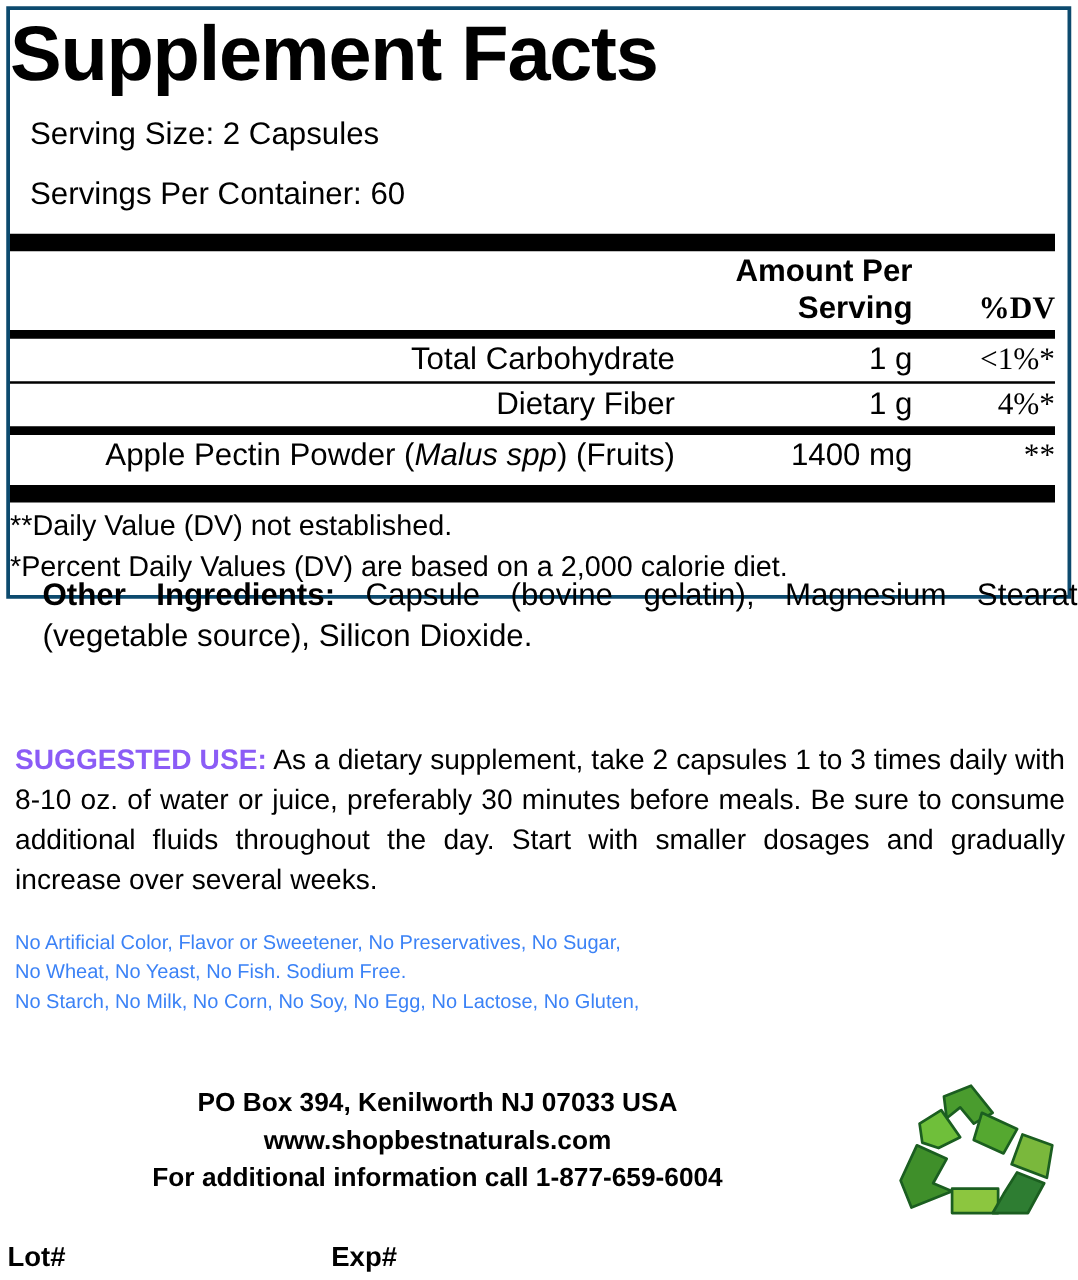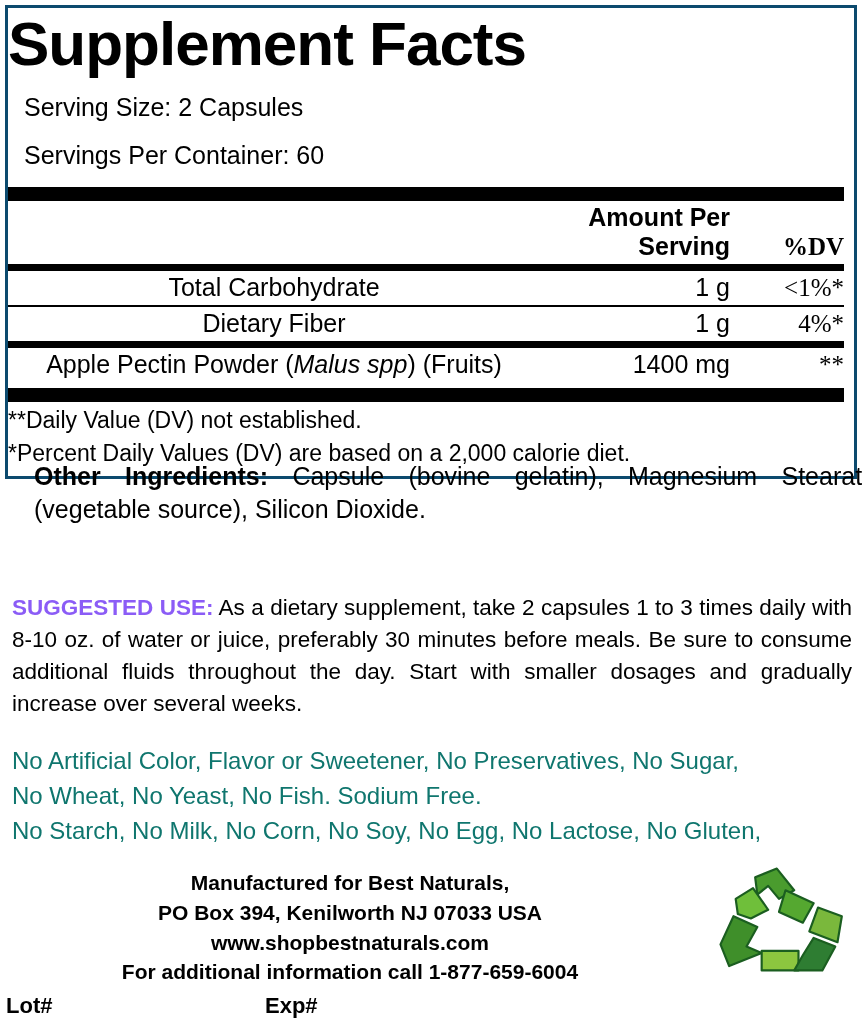--- a/index.html
+++ b/index.html
@@ -59,21 +59,21 @@
   }
   table.sf {
     width: 100%;
     border-collapse: collapse;
     font-size: 25px;
   }
   table.sf td {
     padding: 2px 0 3px 0;
     vertical-align: bottom;
   }
-  .col-name { text-align: center; }
+  .col-name { text-align: right; }
   .col-amt  { text-align: right; width: 190px; padding-right: 22px !important; }
   .col-dv   { text-align: right; width: 92px; font-family: Liberation Serif, serif; }
   .hdr-row td {
     font-weight: bold;
     font-size: 25px;
     padding-bottom: 4px;
   }
   .footnote {
     font-size: 23px;
     line-height: 1.25;
@@ -109,23 +109,23 @@
     font-weight: bold;
     color: #8b5cf6;
   }
 
   
   .claims {
     position: absolute;
     left: 12px;
     top: 743px;
     width: 845px;
-    font-size: 24px;
+    font-size: 16px;
     line-height: 1.46;
-    color: #0f766e;
+    color: #3b82f6;
   }
 
   
   .manufacturer {
     position: absolute;
     left: 0;
     top: 868px;
     width: 700px;
     text-align: center;
     font-size: 21px;
@@ -231,21 +231,20 @@
     <span>As a dietary supplement, take 2 capsules 1 to 3 times daily with 8-10 oz. of water or juice, preferably 30 minutes before meals. Be sure to consume additional fluids throughout the day. Start with smaller dosages and gradually increase over several weeks.</span>
   </div>
 
   <div class="claims">
     <div>No Artificial Color, Flavor or Sweetener, No Preservatives, No Sugar,</div>
     <div>No Wheat, No Yeast, No Fish. Sodium Free.</div>
     <div>No Starch, No Milk, No Corn, No Soy, No Egg, No Lactose, No Gluten,</div>
   </div>
 
   <div class="manufacturer">
-    <div>Manufactured for Best Naturals,</div>
     <div>PO Box 394, Kenilworth NJ 07033 USA</div>
     <div>www.shopbestnaturals.com</div>
     <div>For additional information call 1-877-659-6004</div>
   </div>
 
   <div class="recycle">
     <svg viewBox="0 0 120 110" width="130" height="120" aria-hidden="true">
       <g stroke="#1b5e20" stroke-width="2" stroke-linejoin="round">
         <path d="M38 10 L58 2 L74 22 L60 30 L50 18 L40 26 Z" fill="#4a9c2e"></path>
         <path d="M20 30 L36 20 L50 40 L34 48 L22 44 Z" fill="#6fbf3a"></path>

